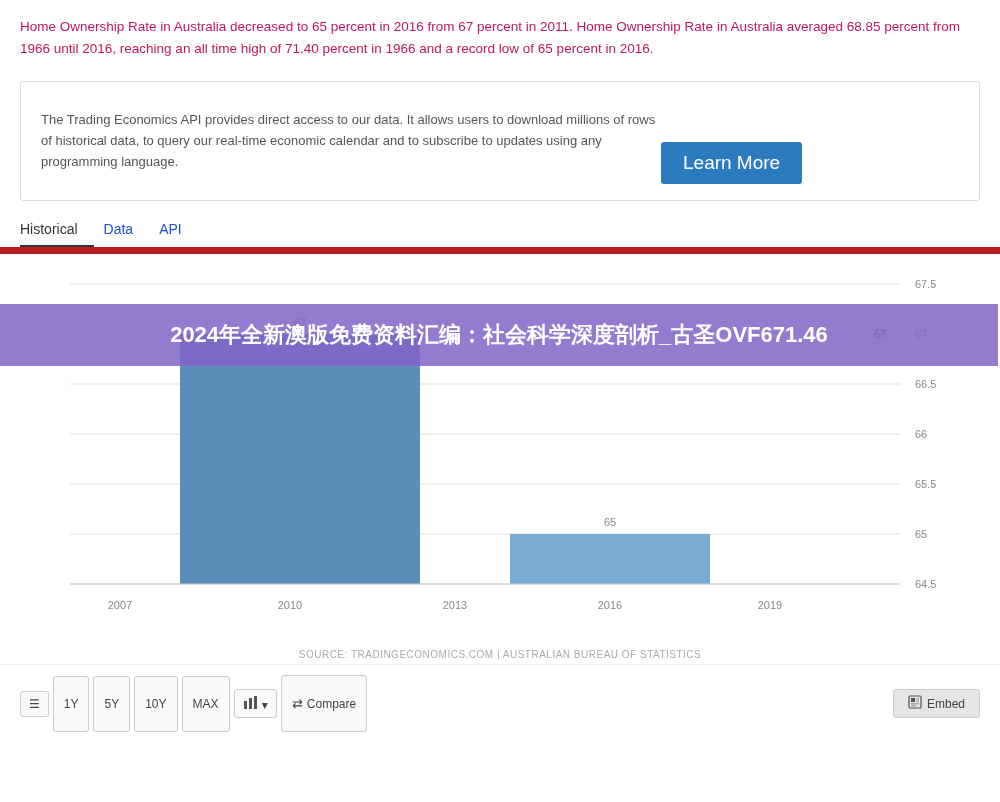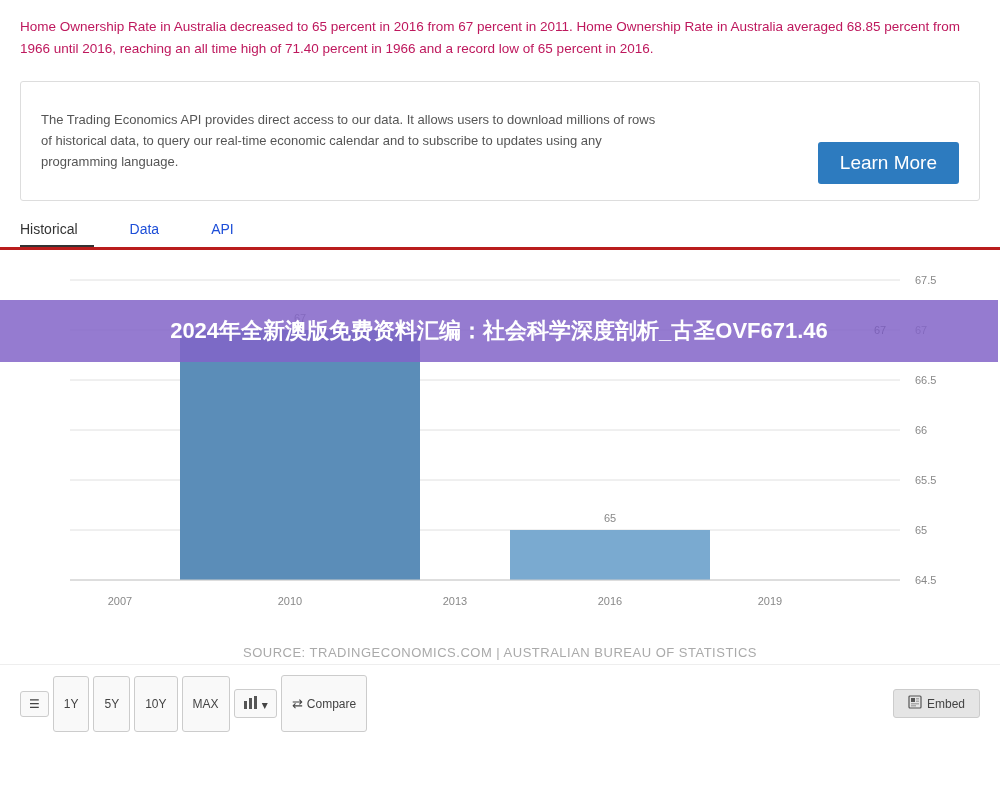--- a/index.html
+++ b/index.html
@@ -25,21 +25,20 @@
     }
 
     
     .api-promo {
       margin: 12px 20px;
       border: 1px solid #ddd;
       border-radius: 3px;
       padding: 16px 20px;
       display: flex;
       align-items: center;
-      justify-content: space-between;
       background: #fff;
     }
     .api-promo-text {
       font-size: 13px;
       color: #555;
       line-height: 1.6;
       max-width: 620px;
     }
     .learn-more-btn {
       background: #2d7bbf;
@@ -50,25 +49,24 @@
       border-radius: 3px;
       cursor: pointer;
       white-space: nowrap;
       min-width: 110px;
       margin-top: 44px;
     }
 
     
     .tabs-section {
       padding: 0 20px;
-      border-bottom: 3px solid #b91c1c;
+      border-bottom: 7px solid #b91c1c;
       margin-top: 8px;
       display: flex;
       align-items: flex-end;
-      gap: 26px;
     }
     .tab {
       padding: 8px 16px 8px 0;
       margin-right: 10px;
       font-size: 14px;
       cursor: pointer;
       color: #1d4ed8;
       position: relative;
       border-bottom: 2px solid transparent;
     }
@@ -101,21 +99,21 @@
 
     
     .chart-svg-wrapper {
       width: 100%;
       position: relative;
     }
 
     
     .source-text {
       text-align: center;
-      font-size: 13px;
+      font-size: 10px;
       color: #aaa;
       letter-spacing: 0.5px;
       margin-top: 2px;
       margin-bottom: 4px;
     }
 
     
     .toolbar {
       display: flex;
       align-items: center;

